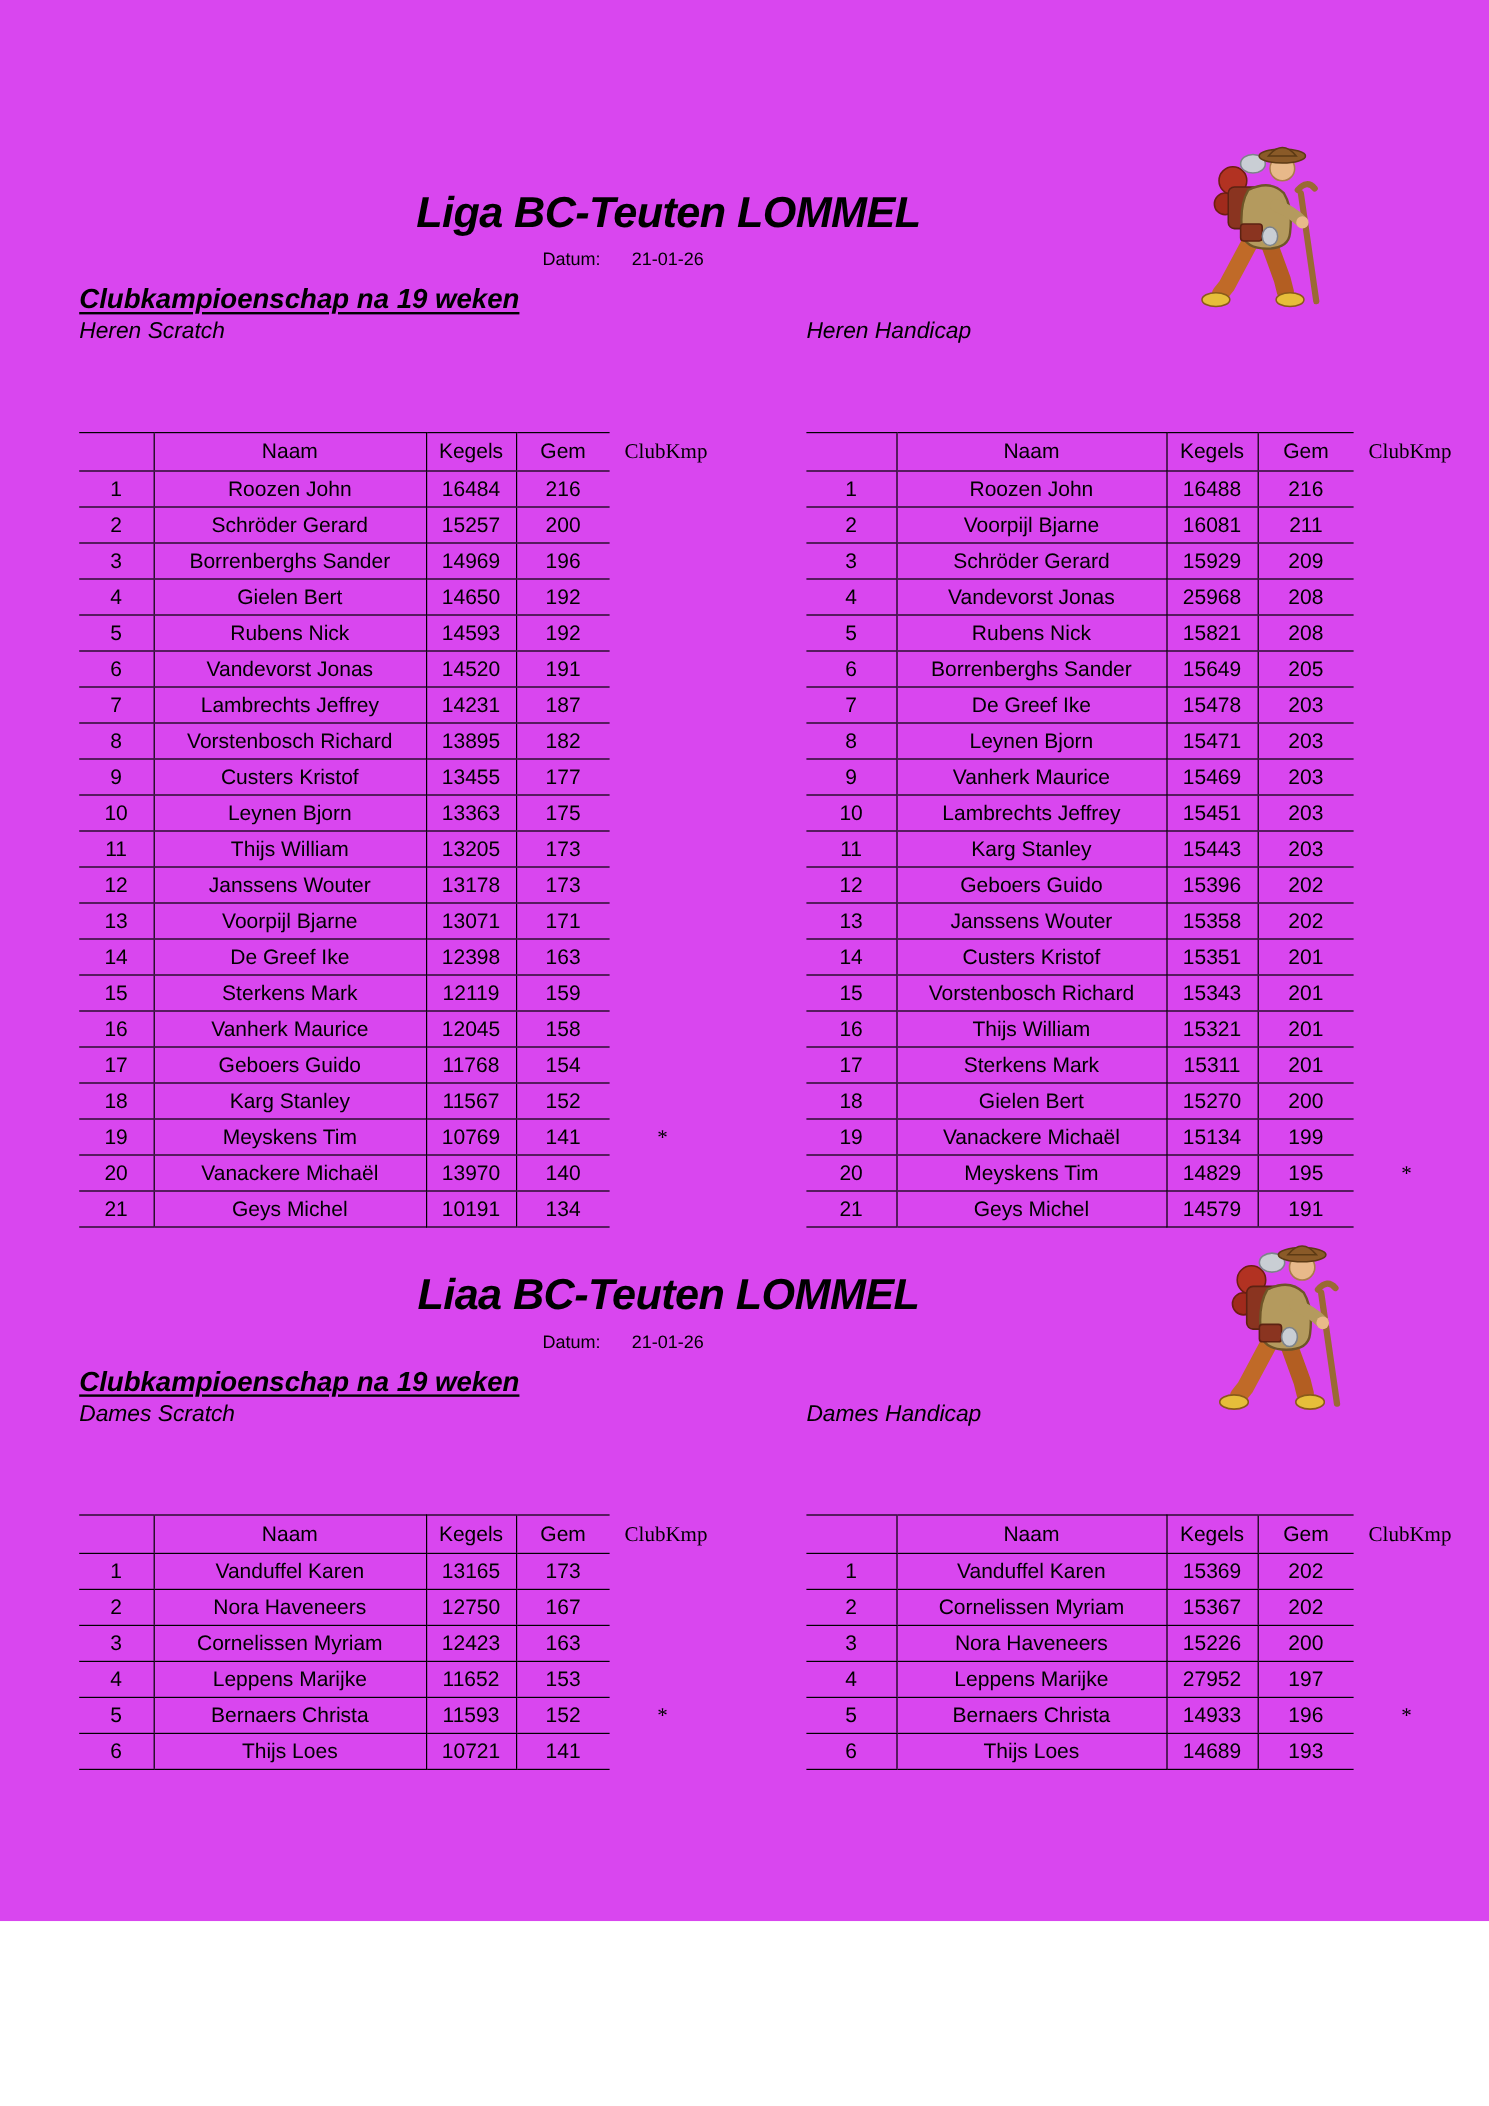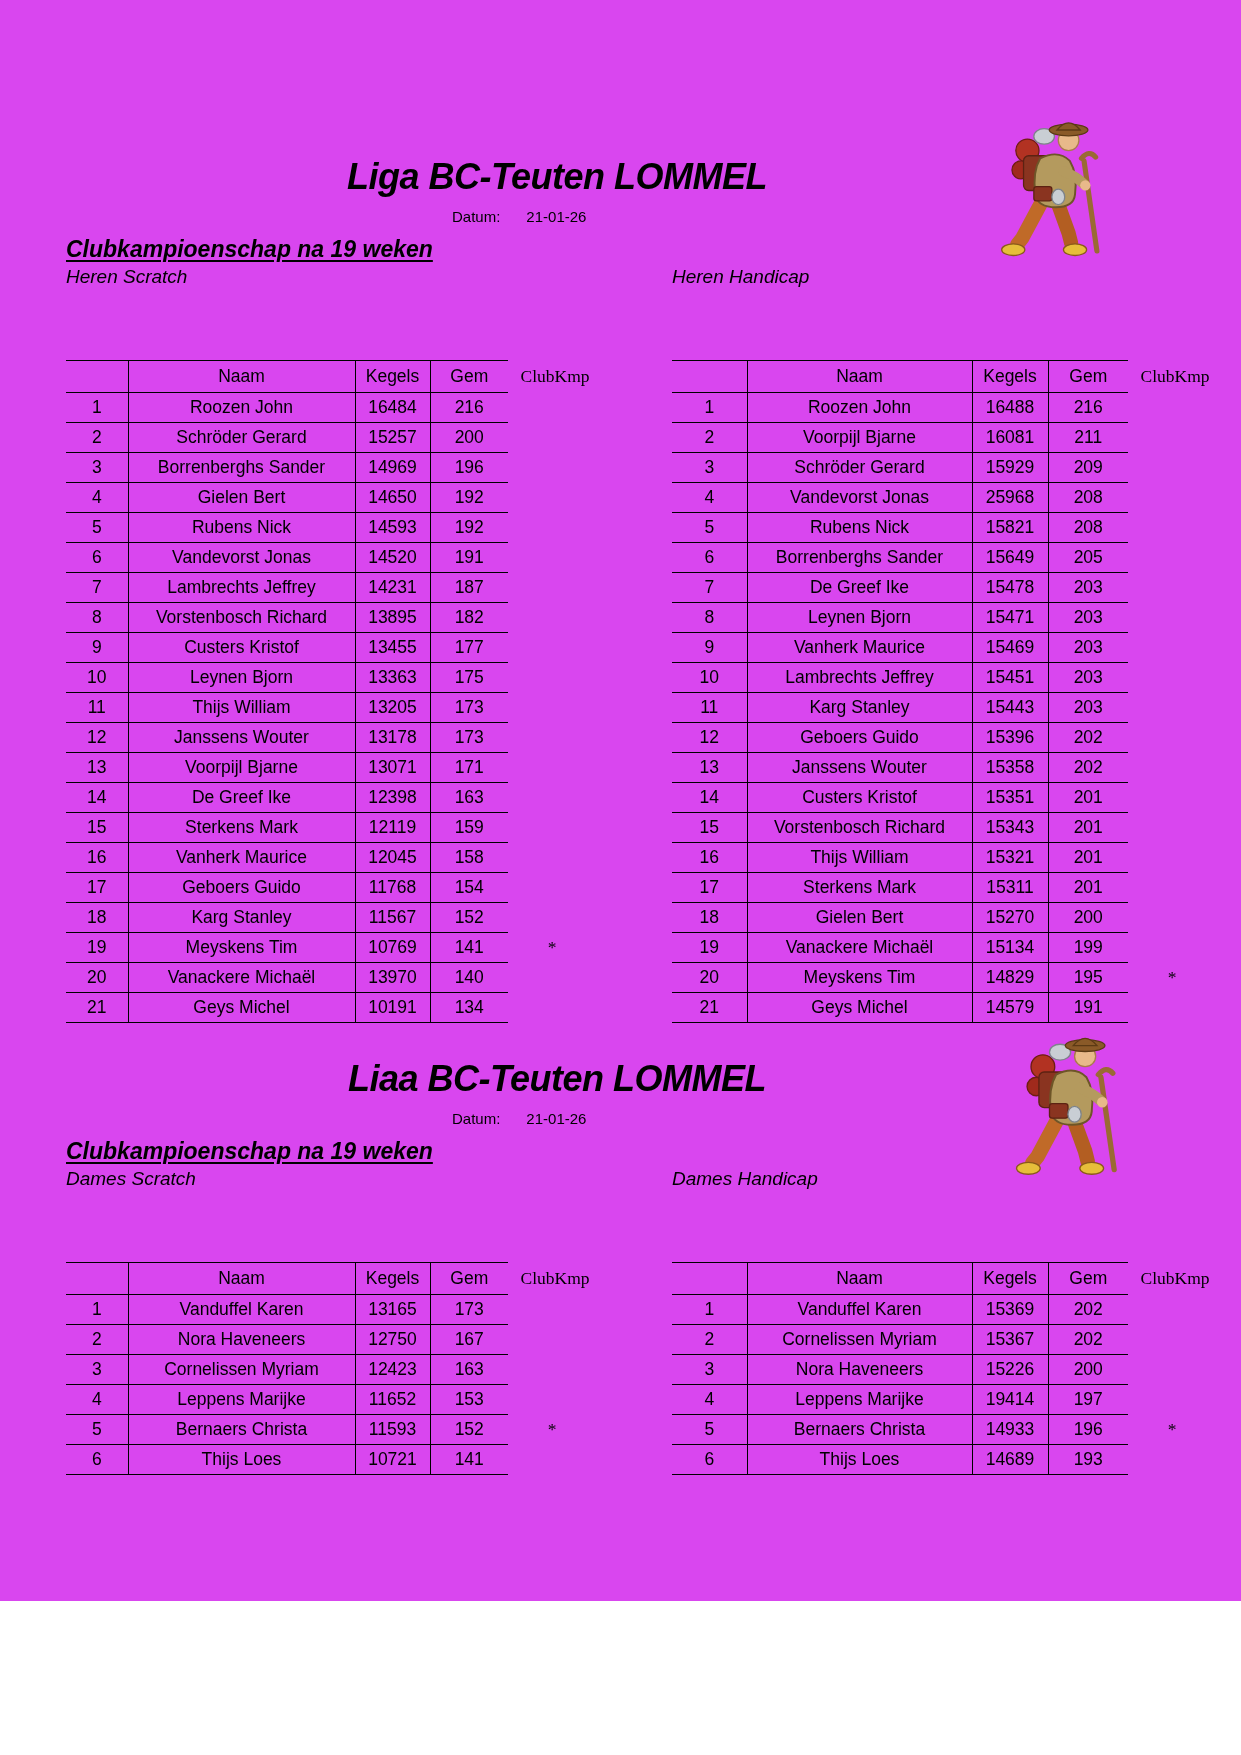--- a/index.html
+++ b/index.html
@@ -525,21 +525,21 @@
           <tr>
             <td class="c-rank">3</td>
             <td class="c-name">Nora Haveneers</td>
             <td class="c-num">15226</td>
             <td class="c-gem">200</td>
             <td class="c-flag"></td>
           </tr>
           <tr>
             <td class="c-rank">4</td>
             <td class="c-name">Leppens Marijke</td>
-            <td class="c-num">19414</td>
+            <td class="c-num">27952</td>
             <td class="c-gem">197</td>
             <td class="c-flag"></td>
           </tr>
           <tr>
             <td class="c-rank">5</td>
             <td class="c-name">Bernaers Christa</td>
             <td class="c-num">14933</td>
             <td class="c-gem">196</td>
             <td class="c-flag">*</td>
           </tr>

